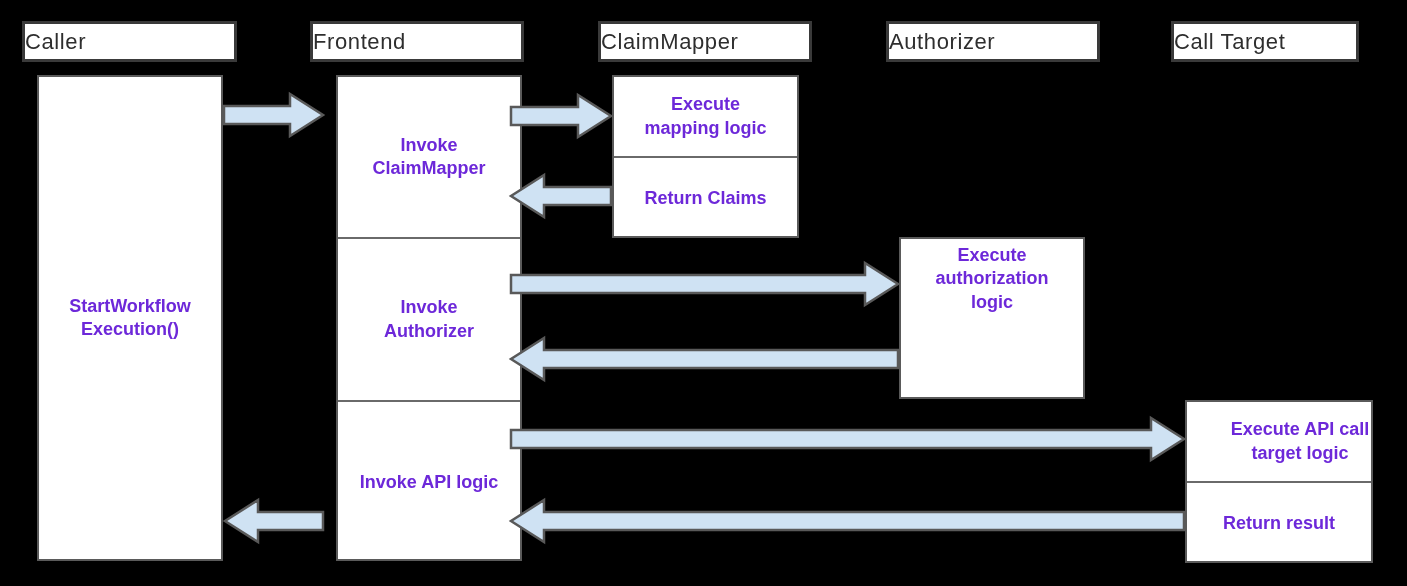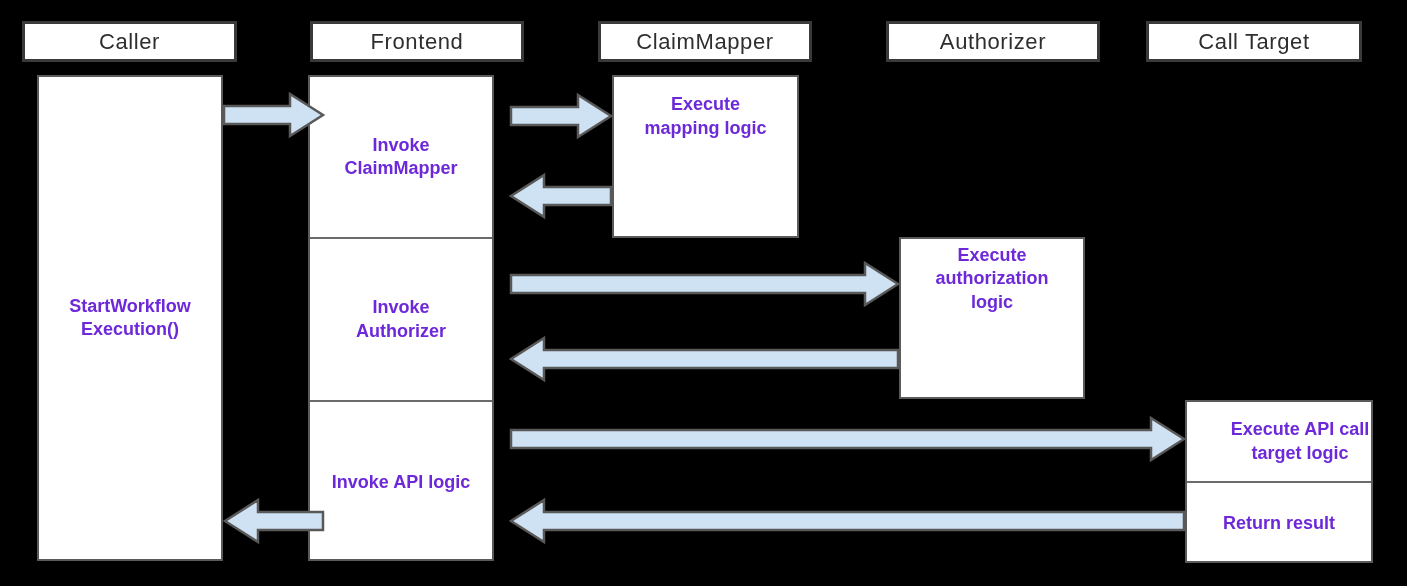--- a/index.html
+++ b/index.html
@@ -3,45 +3,45 @@
 <meta charset="utf-8">
 <style>
   html,body{margin:0;padding:0;background:#000;}
   .canvas{
     position:relative;width:1407px;height:586px;background:#000;
     font-family:"Liberation Sans",sans-serif;overflow:hidden;
   }
   .hdr{
     position:absolute;top:21px;height:41px;background:#fff;
     border:3px solid #3a3a3a;box-sizing:border-box;
-    display:flex;align-items:center;justify-content:center;
+    display:flex;align-items:center;justify-content:flex-start;
     font-size:22px;color:#2e2e2e;letter-spacing:.6px;
   }
   .box{
     position:absolute;background:#fff;border:2px solid #5a5a5a;
     box-sizing:border-box;display:flex;flex-direction:column;
   }
   .step{
     display:flex;align-items:center;justify-content:center;
     box-sizing:border-box;flex:none;
   }
   .step.divided{border-top:2px solid #6a6a6a;}
   .lbl{
     font-weight:bold;font-size:18px;line-height:1.28;color:#6d28d9;
     white-space:pre-line;text-align:center;
   }
   
   .hdr-caller{left:22px;width:215px;}
   .hdr-frontend{left:310px;width:214px;}
   .hdr-claimmapper{left:598px;width:214px;}
   .hdr-authorizer{left:886px;width:214px;}
-  .hdr-calltarget{left:1146px;width:216px;}
+  .hdr-calltarget{left:1171px;width:188px;}
   
   .box-caller{left:37px;top:75px;width:186px;height:486px;}
-  .box-frontend{left:308px;top:75px;width:186px;height:486px;}
+  .box-frontend{left:336px;top:75px;width:186px;height:486px;}
   .box-claimmapper{left:612px;top:75px;width:187px;height:163px;}
   .box-authorizer{left:899px;top:237px;width:186px;height:162px;}
   .box-calltarget{left:1185px;top:400px;width:188px;height:163px;}
   
   .box-caller .step{height:100%;}
   .box-frontend .s1{height:160px;}
   .box-frontend .s2{height:163px;}
   .box-frontend .s3{height:163px;}
   .box-claimmapper .s1{height:79px;}
   .box-claimmapper .s2{height:84px;}
@@ -92,20 +92,23 @@
     <div class="step s3 divided">
       <span class="lbl">Invoke API logic</span>
     </div>
   </div>
 
   <div class="box box-claimmapper">
     <div class="step s1">
       <span class="lbl">Execute
 mapping logic</span>
     </div>
+    <div class="step s2 divided">
+      <span class="lbl">Return Claims</span>
+    </div>
   </div>
 
   <div class="box box-authorizer">
     <div class="step s1">
       <span class="lbl">Execute
 authorization
 logic</span>
     </div>
   </div>
 

